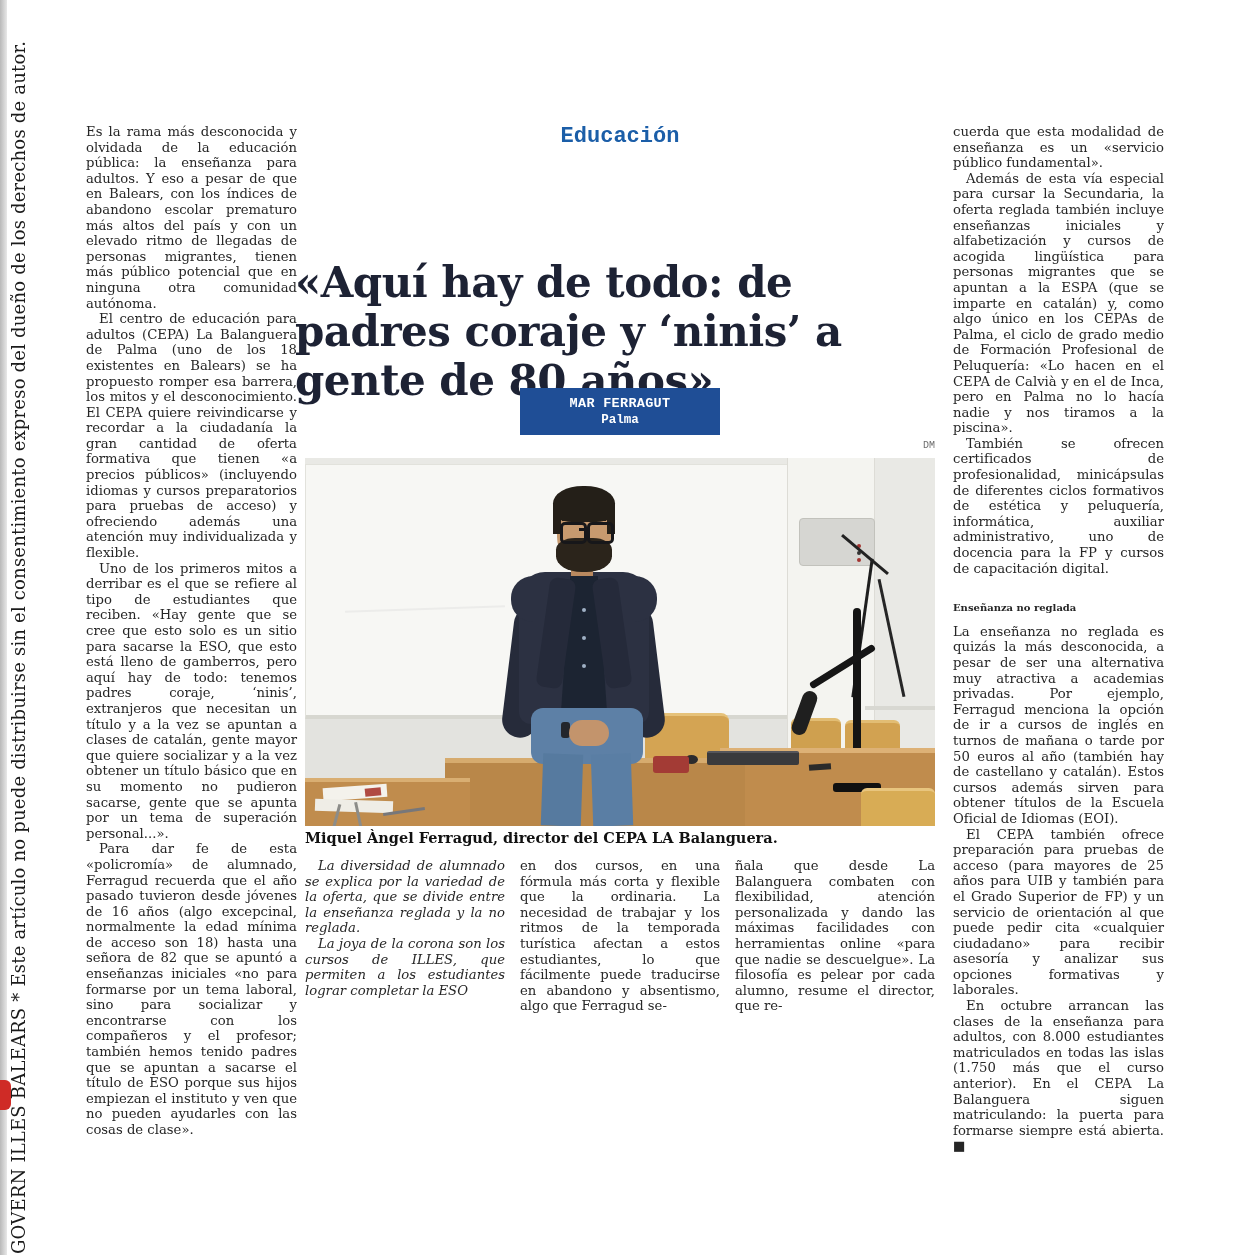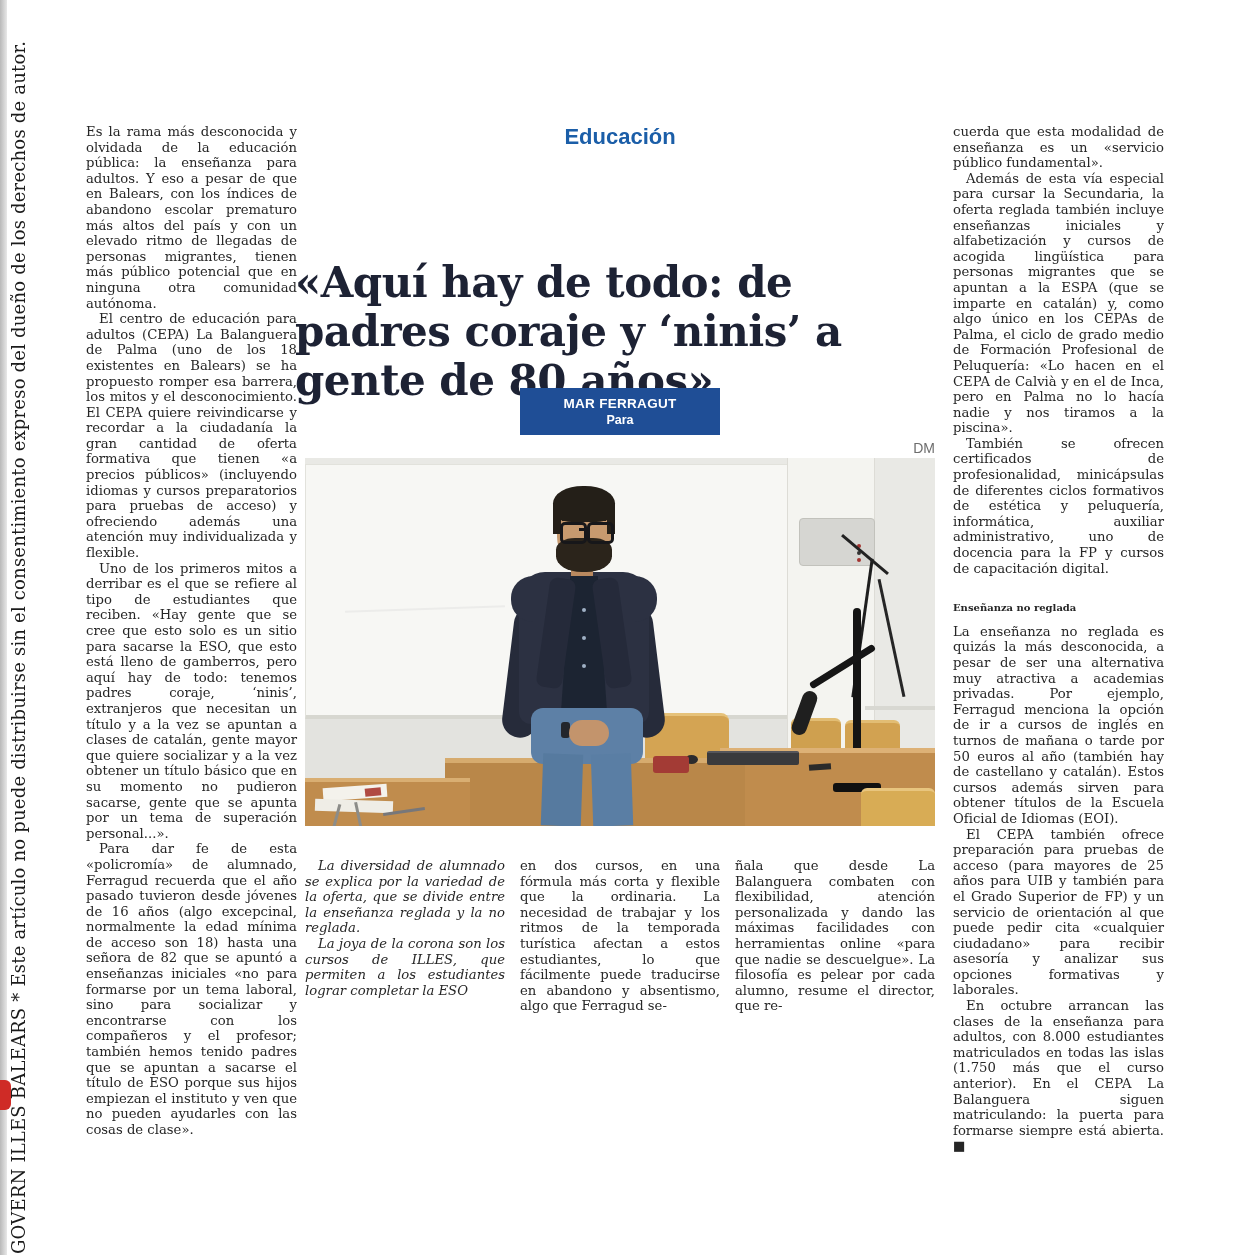--- a/index.html
+++ b/index.html
@@ -1,18 +1,18 @@
 <!DOCTYPE html>
 <html lang="es"><head>
 <meta charset="utf-8">
 <style>
   html,body{margin:0;padding:0;background:#ffffff;}
   #page{position:relative;width:1242px;height:1255px;background:#ffffff;overflow:hidden;
         font-family:"DejaVu Serif","Liberation Serif",serif;color:#262626;}
-  .sans{font-family:Liberation Sans, sans-serif;}
+  .sans{font-family:Liberation Mono, monospace;}
   .abs{position:absolute;}
   
   #edge-strip{left:0;top:0;width:7px;height:1255px;background:linear-gradient(to right,#b9b9b9,#e8e8e8);}
   #vert-copy{left:8px;top:62px;height:1192px;width:34px;writing-mode:vertical-rl;transform:rotate(180deg);
              font-size:18px;color:#1b1b1b;white-space:nowrap;letter-spacing:.2px;}
   #red-badge{left:-15px;top:1080px;width:26px;height:30px;background:#cf2b26;border-radius:6px;}
   
   .bodycol{font-size:13.2px;line-height:15.6px;text-align:justify;hyphens:auto;overflow-wrap:break-word;}
   .bodycol p{margin:0;}
   .bodycol p.ind{text-indent:13px;}
@@ -22,21 +22,21 @@
   
   #center{left:305px;top:118px;width:630px;height:880px;}
   #kicker{left:0;top:6px;width:630px;text-align:center;font-weight:bold;font-size:22px;color:#1b5ea8;}
   #standfirst{left:0;top:50px;width:630px;text-align:center;font-size:18px;line-height:25px;color:#4c4c4c;}
   #headline{left:-10px;top:140px;width:650px;text-align:left;font-weight:bold;font-size:42px;line-height:49px;
             color:#1d2234;letter-spacing:-0.5px;}
   #byline-box{left:215px;top:270px;width:200px;height:47px;background:#1f4e96;color:#ffffff;text-align:center;
               display:flex;flex-direction:column;justify-content:center;gap:2px;}
   #byline-box .a{font-weight:bold;font-size:13.5px;letter-spacing:.3px;}
   #byline-box .p{font-weight:bold;font-size:12.5px;}
-  #photo-credit{right:0;top:322px;width:80px;text-align:right;font-size:14px;color:#6d6d6d;}
+  #photo-credit{right:0;top:322px;width:80px;text-align:right;font-size:10px;color:#6d6d6d;}
   #caption{left:0;top:711px;width:630px;font-weight:bold;font-size:14.5px;color:#111;}
   .bcol{top:740px;width:200px;}
   #bcol1{left:0;font-style:italic;} #bcol2{left:215px;} #bcol3{left:430px;}
   
   #photo{left:0;top:340px;width:630px;height:368px;background:#e9e9e5;overflow:hidden;}
   #photo .s{position:absolute;}
 </style>
 </head>
 <body>
 
@@ -52,21 +52,21 @@
     <p class="ind">Uno de los primeros mitos a derribar es el que se refiere al tipo de estudiantes que reciben. «Hay gente que se cree que esto solo es un sitio para sacarse la ESO, que esto está lleno de gamberros, pero aquí hay de todo: tenemos padres coraje, ‘ninis’, extranjeros que necesitan un título y a la vez se apuntan a clases de catalán, gente mayor que quiere socializar y a la vez obtener un título básico que en su momento no pudieron sacarse, gente que se apunta por un tema de superación personal...».</p>
     <p class="ind">Para dar fe de esta «policromía» de alumnado, Ferragud recuerda que el año pasado tuvieron desde jóvenes de 16 años (algo excepcinal, normalmente la edad mínima de acceso son 18) hasta una señora de 82 que se apuntó a enseñanzas iniciales «no para formarse por un tema laboral, sino para socializar y encontrarse con los compañeros y el profesor; también hemos tenido padres que se apuntan a sacarse el título de ESO porque sus hijos empiezan el instituto y ven que no pueden ayudarles con las cosas de clase».</p>
   </div>
 
   <div id="center" class="abs">
     <div id="kicker" class="abs sans">Educación</div>
     <h1 id="headline" class="abs" style="margin:0;">«Aquí hay de todo: de padres coraje y ‘ninis’ a gente de 80 años»</h1>
 
     <div id="byline-box" class="abs sans">
       <div class="a">MAR FERRAGUT</div>
-      <div class="p">Para</div>
+      <div class="p">Palma</div>
     </div>
 
     <div id="photo-credit" class="abs sans">DM</div>
 
     <div id="photo" class="abs">
       <div class="s" style="left:0;top:6px;width:488px;height:250px;background:#f7f7f4;border:1px solid #e2e2dc;border-bottom:5px solid #d7d7d0;"></div>
       <div class="s" style="left:40px;top:150px;width:160px;height:2px;background:#ececea;transform:rotate(-2deg);"></div>
       <div class="s" style="left:0;top:261px;width:488px;height:107px;background:#e3e3df;"></div>
       <div class="s" style="left:482px;top:0;width:86px;height:368px;background:#f4f4f0;border-left:1px solid #dddcd6;border-right:1px solid #dddcd6;"></div>
       <div class="s" style="left:560px;top:248px;width:70px;height:4px;background:#d8d8d2;"></div>
@@ -121,20 +121,21 @@
       <div class="s" style="left:248px;top:52px;width:8px;height:24px;background:#241f18;"></div>
       <div class="s" style="left:302px;top:52px;width:8px;height:24px;background:#241f18;"></div>
       <div class="s" style="left:251px;top:80px;width:56px;height:34px;background:#2b241b;border-radius:34% 34% 46% 46%;"></div>
       <div class="s" style="left:257px;top:60px;width:17px;height:3px;background:#241f18;"></div>
       <div class="s" style="left:284px;top:60px;width:17px;height:3px;background:#241f18;"></div>
       <div class="s" style="left:255px;top:64px;width:21px;height:16px;border:3px solid #17171a;border-radius:5px;"></div>
       <div class="s" style="left:282px;top:64px;width:21px;height:16px;border:3px solid #17171a;border-radius:5px;"></div>
       <div class="s" style="left:274px;top:70px;width:10px;height:3px;background:#17171a;"></div>
     </div>
 
+    <div id="caption" class="abs">Miquel Àngel Ferragud, director del CEPA LA Balanguera.</div>
 
     <div id="bcol1" class="abs bodycol bcol">
       <p class="ind">La diversidad de alumnado se explica por la variedad de la oferta, que se divide entre la enseñanza reglada y la no reglada.</p>
       <p class="ind">La joya de la corona son los cursos de ILLES, que permiten a los estudiantes lograr completar la ESO</p>
     </div>
     <div id="bcol2" class="abs bodycol bcol">
       <p>en dos cursos, en una fórmula más corta y flexible que la ordinaria. La necesidad de trabajar y los ritmos de la temporada turística afectan a estos estudiantes, lo que fácilmente puede traducirse en abandono y absentismo, algo que Ferragud se-</p>
     </div>
     <div id="bcol3" class="abs bodycol bcol">
       <p>ñala que desde La Balanguera combaten con flexibilidad, atención personalizada y dando las máximas facilidades con herramientas online «para que nadie se descuelgue». La filosofía es pelear por cada alumno, resume el director, que re-</p>

